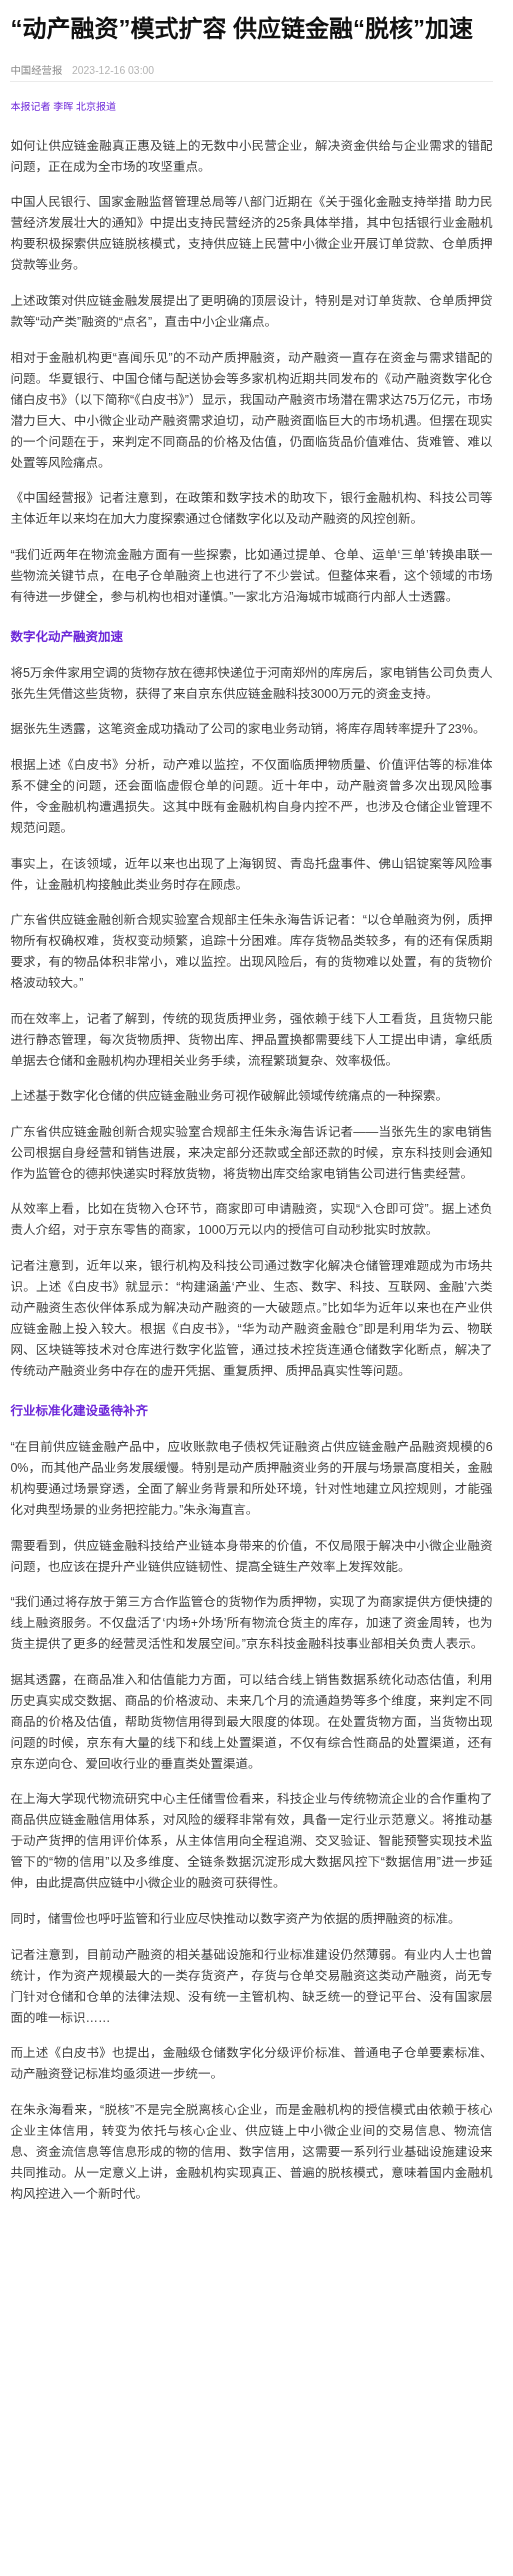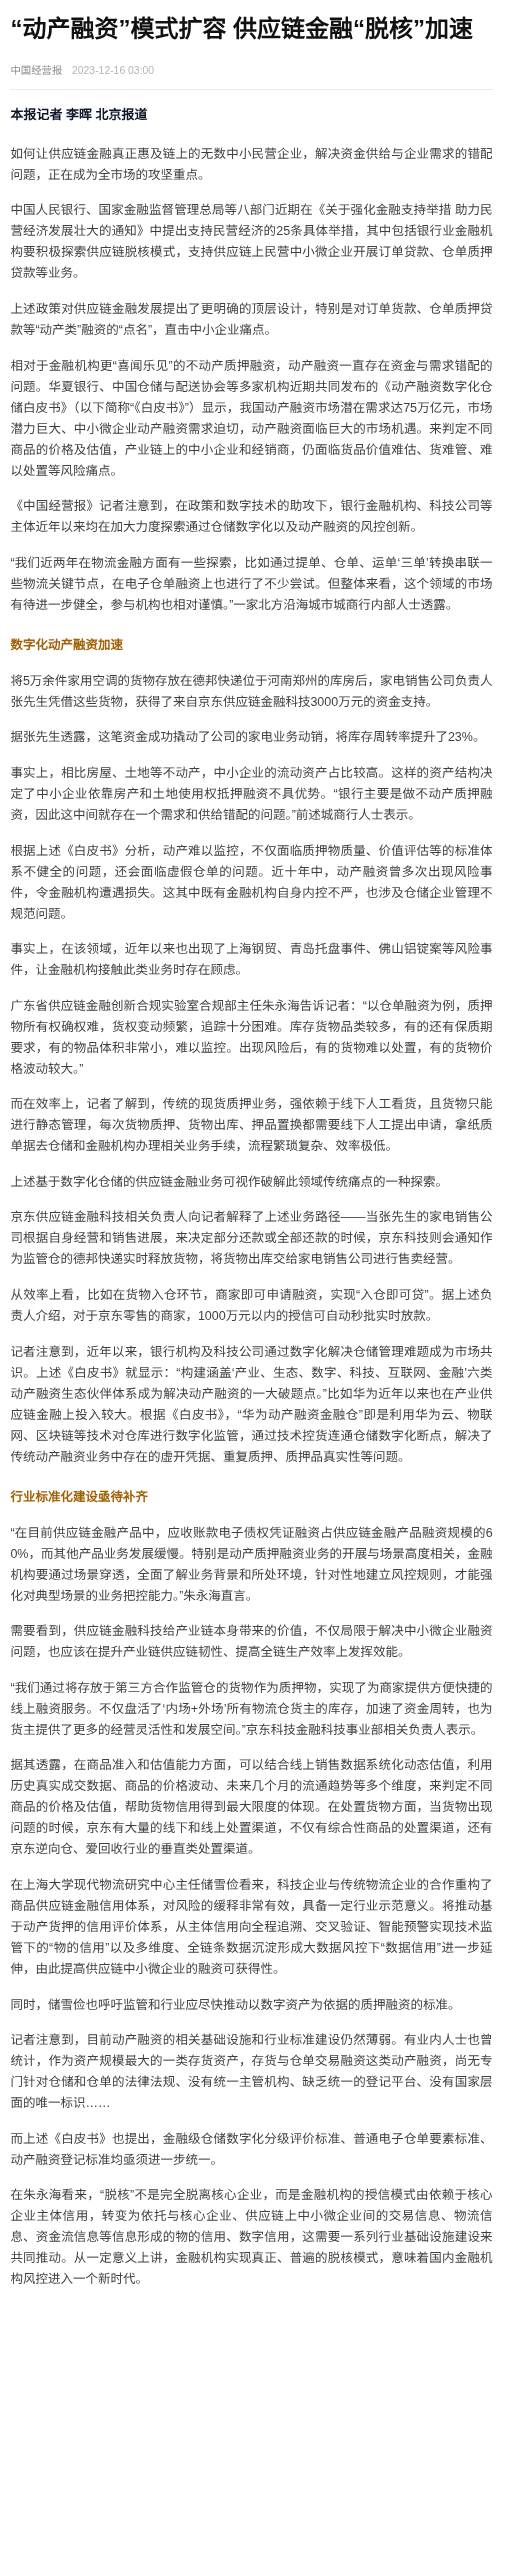--- a/index.html
+++ b/index.html
@@ -22,49 +22,48 @@
     color: #111111;
     margin: 0 0 16.7px 0;
     letter-spacing: 0;
   }
   .meta-row {
     display: flex;
     align-items: flex-start;
     gap: 9.7px;
     font-size: 10.4px;
     line-height: 14px;
-    margin: 0 0 11px 0;
+    margin: 0 0 3px 0;
   }
   .meta-source { color: #8a8a8a; cursor: pointer; }
   .meta-date { color: #b5b5b5; }
   .divider {
     height: 0;
     border-top: 0.7px solid #ebebeb;
     margin: 0 0 15.3px 0;
   }
   .byline {
-    font-size: 13px;
+    font-size: 10px;
     line-height: 19.4px;
-    color: #0f172a;
+    color: #6d28d9;
     margin: 0 0 19.4px 0;
-    font-weight: bold;
   }
   .article-body p {
     font-size: 12.5px;
     line-height: 21px;
     color: #3f3f3f;
     margin: 0 0 14.6px 0;
     text-align: justify;
     word-break: break-all;
   }
   .article-body h2 {
     font-size: 12.5px;
     line-height: 21px;
     font-weight: 700;
-    color: #a16207;
+    color: #6d28d9;
     margin: 19.4px 0 14.6px 0;
   }
   .article-body p:last-child { margin-bottom: 0; }
 </style>
 </head>
 <body>
 
 <div class="page">
   <h1 class="article-title">“动产融资”模式扩容 供应链金融“脱核”加速</h1>
 
@@ -74,33 +73,32 @@
   </div>
 
   <div class="divider"></div>
 
   <div class="byline">本报记者 李晖 北京报道</div>
 
   <article class="article-body" id="article-body">
       <p>如何让供应链金融真正惠及链上的无数中小民营企业，解决资金供给与企业需求的错配问题，正在成为全市场的攻坚重点。</p>
       <p>中国人民银行、国家金融监督管理总局等八部门近期在《关于强化金融支持举措 助力民营经济发展壮大的通知》中提出支持民营经济的25条具体举措，其中包括银行业金融机构要积极探索供应链脱核模式，支持供应链上民营中小微企业开展订单贷款、仓单质押贷款等业务。</p>
       <p>上述政策对供应链金融发展提出了更明确的顶层设计，特别是对订单货款、仓单质押贷款等“动产类”融资的“点名”，直击中小企业痛点。</p>
-      <p>相对于金融机构更“喜闻乐见”的不动产质押融资，动产融资一直存在资金与需求错配的问题。华夏银行、中国仓储与配送协会等多家机构近期共同发布的《动产融资数字化仓储白皮书》（以下简称“《白皮书》”）显示，我国动产融资市场潜在需求达75万亿元，市场潜力巨大、中小微企业动产融资需求迫切，动产融资面临巨大的市场机遇。来判定不同商品的价格及估值，产业链上的中小企业和经销商，仍面临货品价值难估、货难管、难以处置等风险痛点。</p>
+      <p>相对于金融机构更“喜闻乐见”的不动产质押融资，动产融资一直存在资金与需求错配的问题。华夏银行、中国仓储与配送协会等多家机构近期共同发布的《动产融资数字化仓储白皮书》（以下简称“《白皮书》”）显示，我国动产融资市场潜在需求达75万亿元，市场潜力巨大、中小微企业动产融资需求迫切，动产融资面临巨大的市场机遇。但摆在现实的一个问题在于，来判定不同商品的价格及估值，仍面临货品价值难估、货难管、难以处置等风险痛点。</p>
       <p>《中国经营报》记者注意到，在政策和数字技术的助攻下，银行金融机构、科技公司等主体近年以来均在加大力度探索通过仓储数字化以及动产融资的风控创新。</p>
       <p>“我们近两年在物流金融方面有一些探索，比如通过提单、仓单、运单‘三单’转换串联一些物流关键节点，在电子仓单融资上也进行了不少尝试。但整体来看，这个领域的市场有待进一步健全，参与机构也相对谨慎。”一家北方沿海城市城商行内部人士透露。</p>
       <h2>数字化动产融资加速</h2>
       <p>将5万余件家用空调的货物存放在德邦快递位于河南郑州的库房后，家电销售公司负责人张先生凭借这些货物，获得了来自京东供应链金融科技3000万元的资金支持。</p>
       <p>据张先生透露，这笔资金成功撬动了公司的家电业务动销，将库存周转率提升了23%。</p>
-      <p>事实上，相比房屋、土地等不动产，中小企业的流动资产占比较高。这样的资产结构决定了中小企业依靠房产和土地使用权抵押融资不具优势。“银行主要是做不动产质押融资，因此这中间就存在一个需求和供给错配的问题。”前述城商行人士表示。</p>
       <p>根据上述《白皮书》分析，动产难以监控，不仅面临质押物质量、价值评估等的标准体系不健全的问题，还会面临虚假仓单的问题。近十年中，动产融资曾多次出现风险事件，令金融机构遭遇损失。这其中既有金融机构自身内控不严，也涉及仓储企业管理不规范问题。</p>
       <p>事实上，在该领域，近年以来也出现了上海钢贸、青岛托盘事件、佛山铝锭案等风险事件，让金融机构接触此类业务时存在顾虑。</p>
       <p>广东省供应链金融创新合规实验室合规部主任朱永海告诉记者：“以仓单融资为例，质押物所有权确权难，货权变动频繁，追踪十分困难。库存货物品类较多，有的还有保质期要求，有的物品体积非常小，难以监控。出现风险后，有的货物难以处置，有的货物价格波动较大。”</p>
       <p>而在效率上，记者了解到，传统的现货质押业务，强依赖于线下人工看货，且货物只能进行静态管理，每次货物质押、货物出库、押品置换都需要线下人工提出申请，拿纸质单据去仓储和金融机构办理相关业务手续，流程繁琐复杂、效率极低。</p>
       <p>上述基于数字化仓储的供应链金融业务可视作破解此领域传统痛点的一种探索。</p>
-      <p>京东供应链金融科技相关负责人向记者解释了上述业务路径——当张先生的家电销售公司根据自身经营和销售进展，来决定部分还款或全部还款的时候，京东科技则会通知作为监管仓的德邦快递实时释放货物，将货物出库交给家电销售公司进行售卖经营。</p>
+      <p>广东省供应链金融创新合规实验室合规部主任朱永海告诉记者——当张先生的家电销售公司根据自身经营和销售进展，来决定部分还款或全部还款的时候，京东科技则会通知作为监管仓的德邦快递实时释放货物，将货物出库交给家电销售公司进行售卖经营。</p>
       <p>从效率上看，比如在货物入仓环节，商家即可申请融资，实现“入仓即可贷”。据上述负责人介绍，对于京东零售的商家，1000万元以内的授信可自动秒批实时放款。</p>
       <p>记者注意到，近年以来，银行机构及科技公司通过数字化解决仓储管理难题成为市场共识。上述《白皮书》就显示：“构建涵盖‘产业、生态、数字、科技、互联网、金融’六类动产融资生态伙伴体系成为解决动产融资的一大破题点。”比如华为近年以来也在产业供应链金融上投入较大。根据《白皮书》，“华为动产融资金融仓”即是利用华为云、物联网、区块链等技术对仓库进行数字化监管，通过技术控货连通仓储数字化断点，解决了传统动产融资业务中存在的虚开凭据、重复质押、质押品真实性等问题。</p>
       <h2>行业标准化建设亟待补齐</h2>
       <p>“在目前供应链金融产品中，应收账款电子债权凭证融资占供应链金融产品融资规模的60%，而其他产品业务发展缓慢。特别是动产质押融资业务的开展与场景高度相关，金融机构要通过场景穿透，全面了解业务背景和所处环境，针对性地建立风控规则，才能强化对典型场景的业务把控能力。”朱永海直言。</p>
       <p>需要看到，供应链金融科技给产业链本身带来的价值，不仅局限于解决中小微企业融资问题，也应该在提升产业链供应链韧性、提高全链生产效率上发挥效能。</p>
       <p>“我们通过将存放于第三方合作监管仓的货物作为质押物，实现了为商家提供方便快捷的线上融资服务。不仅盘活了‘内场+外场’所有物流仓货主的库存，加速了资金周转，也为货主提供了更多的经营灵活性和发展空间。”京东科技金融科技事业部相关负责人表示。</p>
       <p>据其透露，在商品准入和估值能力方面，可以结合线上销售数据系统化动态估值，利用历史真实成交数据、商品的价格波动、未来几个月的流通趋势等多个维度，来判定不同商品的价格及估值，帮助货物信用得到最大限度的体现。在处置货物方面，当货物出现问题的时候，京东有大量的线下和线上处置渠道，不仅有综合性商品的处置渠道，还有京东逆向仓、爱回收行业的垂直类处置渠道。</p>
       <p>在上海大学现代物流研究中心主任储雪俭看来，科技企业与传统物流企业的合作重构了商品供应链金融信用体系，对风险的缓释非常有效，具备一定行业示范意义。将推动基于动产货押的信用评价体系，从主体信用向全程追溯、交叉验证、智能预警实现技术监管下的“物的信用”以及多维度、全链条数据沉淀形成大数据风控下“数据信用”进一步延伸，由此提高供应链中小微企业的融资可获得性。</p>
       <p>同时，储雪俭也呼吁监管和行业应尽快推动以数字资产为依据的质押融资的标准。</p>
       <p>记者注意到，目前动产融资的相关基础设施和行业标准建设仍然薄弱。有业内人士也曾统计，作为资产规模最大的一类存货资产，存货与仓单交易融资这类动产融资，尚无专门针对仓储和仓单的法律法规、没有统一主管机构、缺乏统一的登记平台、没有国家层面的唯一标识……</p>

